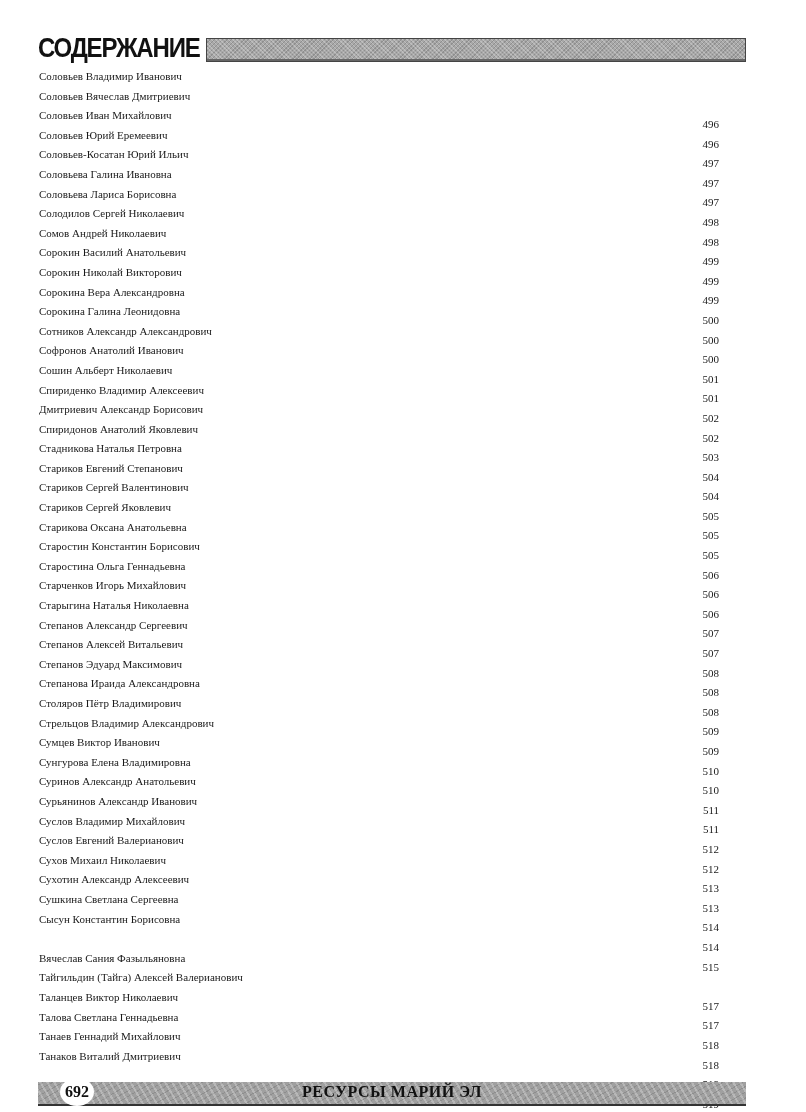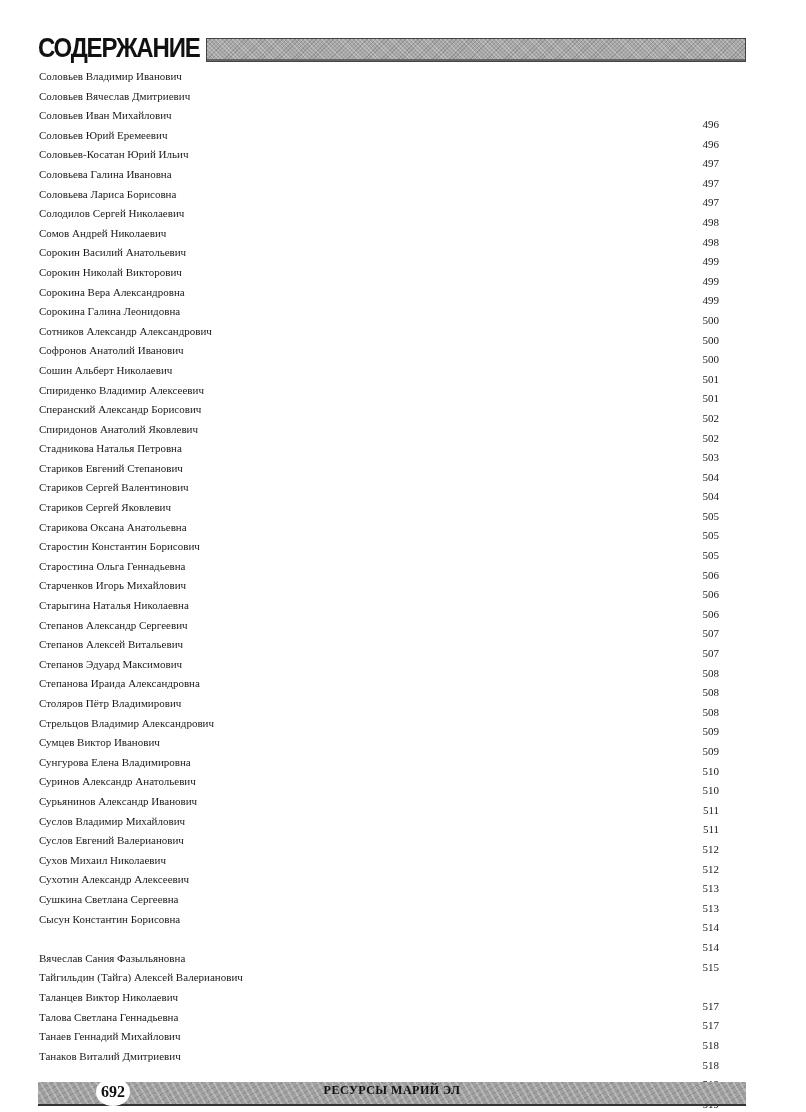--- a/index.html
+++ b/index.html
@@ -42,25 +42,25 @@
     position: absolute; left: 0; top: 0; width: 100%; height: 22px;
     background-color: #a0a0a0;
     background-image:
       repeating-linear-gradient(60deg, rgba(255,255,255,0.25) 0 2px, transparent 2px 6px),
       repeating-linear-gradient(-30deg, rgba(0,0,0,0.12) 0 1px, transparent 1px 5px);
     border-bottom: 2px solid #333;
   }
   .footer-page {
     position: absolute; left: 22px; top: -4px; width: 34px; height: 28px; border-radius: 50%;
     background: #fff; display: flex; align-items: center; justify-content: center;
-    font-family: "Liberation Serif", serif; font-weight: bold; font-size: 16px; color: #111; margin-left: 36px;
+    font-family: "Liberation Serif", serif; font-weight: bold; font-size: 16px; color: #111;
   }
   .footer-title {
     position: absolute; left: 0; right: 0; top: 1px; text-align: center;
-    font-family: "Liberation Serif", serif; font-weight: bold; font-size: 12px; color: #111;
+    font-family: "Liberation Serif", serif; font-weight: bold; font-size: 16px; color: #111;
     letter-spacing: 0.5px;
   }
 </style>
 </head>
 <body>
 
 <div class="header">
   <span class="header-title">СОДЕРЖАНИЕ</span>
   <div class="header-bar"></div>
 </div>
@@ -129,21 +129,21 @@
       </div>
       <div class="row">
         <span class="name">Сошин Альберт Николаевич</span>
         <span class="page">502</span>
       </div>
       <div class="row">
         <span class="name">Спириденко Владимир Алексеевич</span>
         <span class="page">502</span>
       </div>
       <div class="row">
-        <span class="name">Сперанский Александр Борисович</span>
+        <span class="name">Дмитриевич Александр Борисович</span>
         <span class="page">503</span>
       </div>
       <div class="row">
         <span class="name">Спиридонов Анатолий Яковлевич</span>
         <span class="page">504</span>
       </div>
       <div class="row">
         <span class="name">Стадникова Наталья Петровна</span>
         <span class="page">504</span>
       </div>

